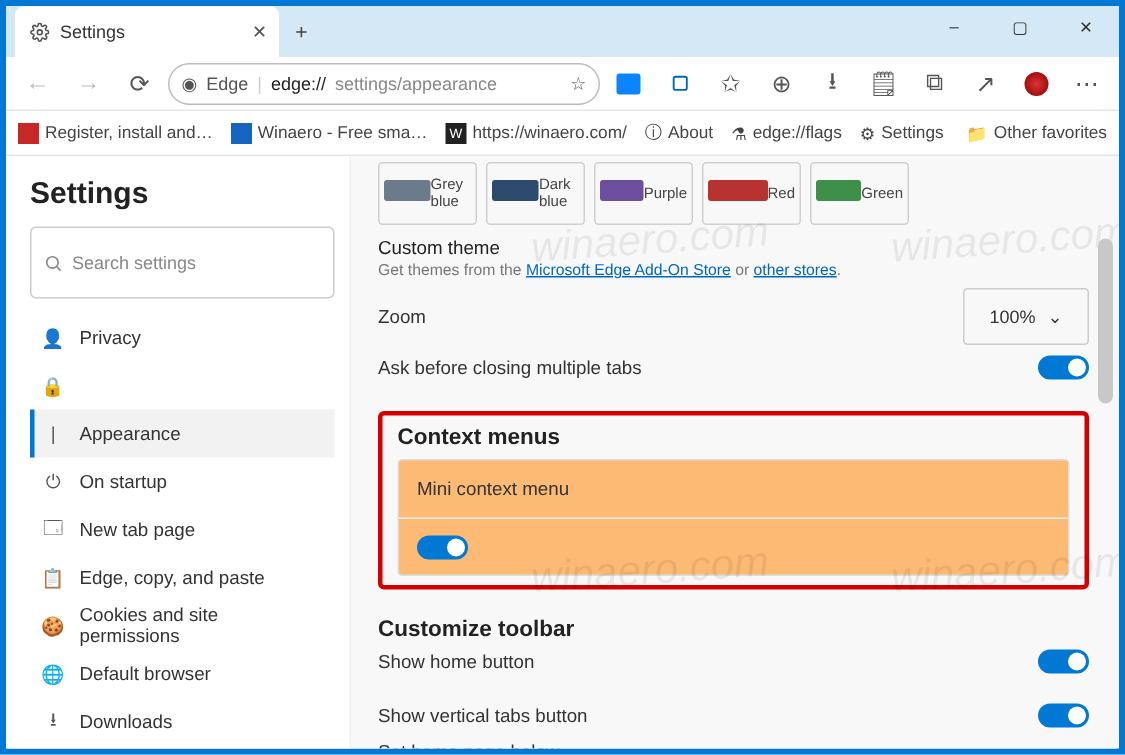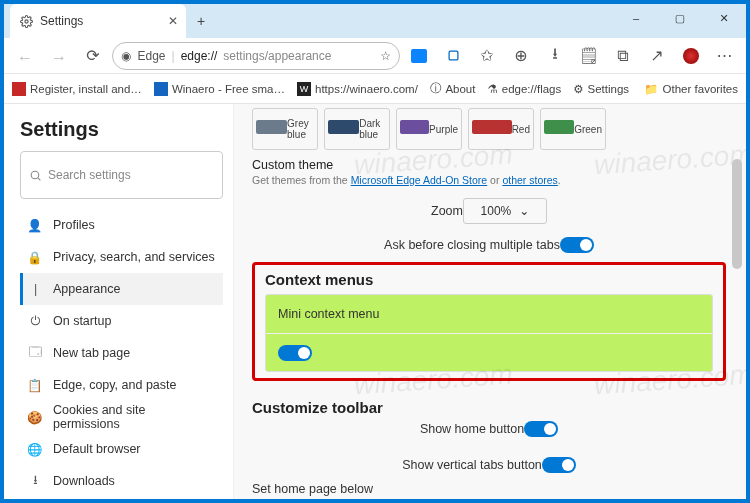--- a/index.html
+++ b/index.html
@@ -36,27 +36,27 @@
   .sitem .sicon { width:15px; height:15px; color:#555; display:flex; align-items:center; justify-content:center; }
 
   .main { flex:1; padding: 4px 20px 0 18px; overflow:hidden; font-size:12.5px; color:#333; position:relative; }
   .swatches { display:flex; gap:6px; margin-bottom:8px; }
   .swatch { width:66px; height:42px; border:1px solid #d0d0d0; border-radius:3px; display:flex; align-items:center; justify-content:flex-end; padding:3px; font-size:10px; color:#444; }
   .swatch .c { width:50px; height:14px; border-radius:2px; margin-bottom:4px; }
   .sect { margin-top:8px; }
   .sect .lbl { font-size:12.5px; color:#222; }
   .sect .sub { font-size:10.5px; color:#777; margin-top:2px; }
   .sect a { color:#0067c0; text-decoration:underline;text-align:center; }
-  .row { display:flex; align-items:center; justify-content:center; height:34px; }
-  .zoomdd { width:84px; height:26px; border:1px solid #ccc; border-radius:3px; display:flex; align-items:center; justify-content:center; font-size:12px; gap:8px; }
+  .row { display:flex; align-items:center; justify-content:space-between; height:34px; }
+  .zoomdd { width:84px; height:38px; border:1px solid #ccc; border-radius:3px; display:flex; align-items:center; justify-content:center; font-size:12px; gap:8px; }
   .toggle { width:34px; height:16px; border-radius:10px; background:#0078d4; position:relative; }
   .toggle::after { content:""; width:12px; height:12px; background:#fff; border-radius:50%; position:absolute; top:2px; right:2px; }
-  .highlight { border:3px solid #d40000; border-radius:4px; padding:6px 10px 6px 10px; }
+  .highlight { border:3px solid #d40000; border-radius:4px; padding:6px 10px 6px 10px; margin-top:12px; }
   .highlight h2 { font-size:15px; font-weight:600; margin-bottom:6px; color:#222; }
-  .card { background:#bef264; border:1px solid #ddd; border-radius:3px; }
+  .card { background:#fdba74; border:1px solid #ddd; border-radius:3px; }
   .card .crow { height:38px; display:flex; align-items:center; justify-content:space-between; padding:0 12px; font-size:12.5px; }
   .card .crow + .crow { border-top:1px solid #eee; }
   .h2b { font-size:15px; font-weight:600; margin-top:18px; color:#222; }
   .wm { position:absolute; color:rgba(0,0,0,0.07); font-size:28px; font-style:italic; pointer-events:none; transform:rotate(-4deg); }
   svg { display:block; }
   .scrollbar { position:absolute; right:2px; top:0; bottom:0; width:14px; }
   .scrollthumb { position:absolute; right:2px; top:55px; width:10px; height:110px; background:#c8c8c8; border-radius:5px; }
 </style>
 </head>
 <body>
@@ -154,25 +154,24 @@
           <svg width="13" height="13" viewBox="0 0 24 24" fill="none" stroke="#888" stroke-width="2">
               <circle cx="11" cy="11" r="7"></circle>
               <line x1="21" y1="21" x2="16.5" y2="16.5"></line>
             </svg>
         </span>
         <span>Search settings</span>
       </div>
       <div class="snav" id="snav">
           <div class="sitem">
             <span class="sicon">👤</span>
-            <span>Profiles</span>
+            <span>Privacy</span>
           </div>
           <div class="sitem">
             <span class="sicon">🔒</span>
-            <span>Privacy, search, and services</span>
           </div>
           <div class="sitem active">
             <span class="sicon">|</span>
             <span>Appearance</span>
           </div>
           <div class="sitem">
             <span class="sicon">⏻</span>
             <span>On startup</span>
           </div>
           <div class="sitem">

